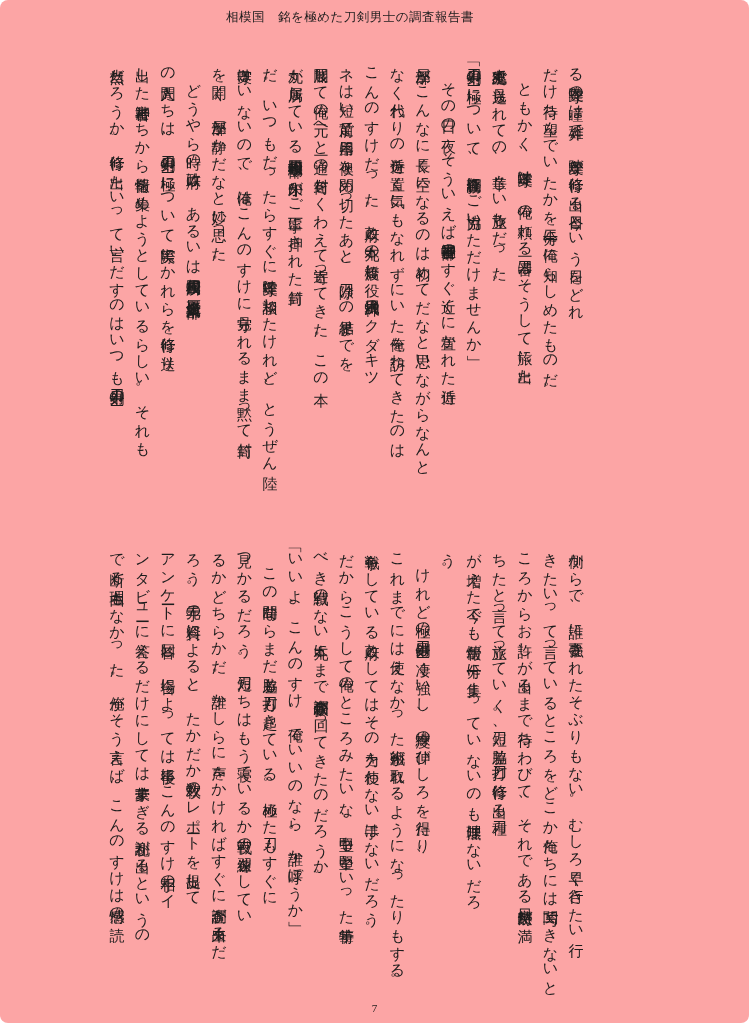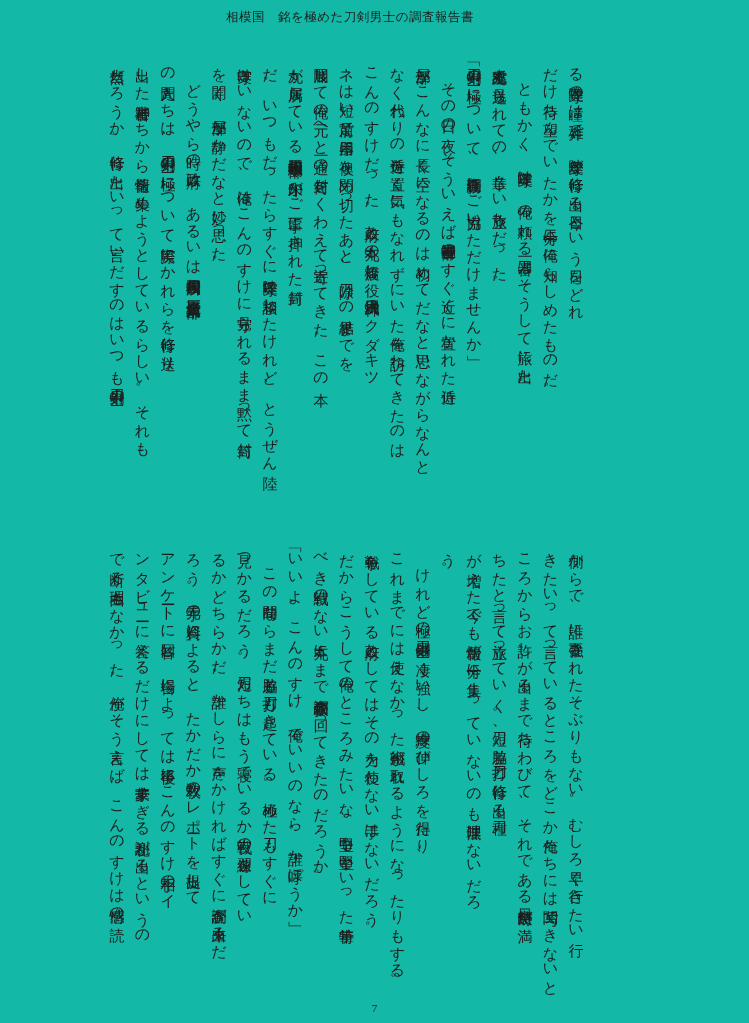--- a/index.html
+++ b/index.html
@@ -4,24 +4,25 @@
 <style>
   html, body {
     margin: 0;
     padding: 0;
     background: #ffffff;
   }
   .page {
     position: relative;
     width: 749px;
     height: 1023px;
-    background: #14b8a6;
+    background: #fca5a5;
     overflow: hidden;
     font-family: "Liberation Serif", "DejaVu Serif", serif;
     color: #1d1d1d;
+    border-radius: 8px;
   }
   .header {
     position: absolute;
     top: 9px;
     left: 0;
     width: 100%;
     box-sizing: border-box;
     padding-right: 49px;
     text-align: center;
     font-size: 12.5px;

